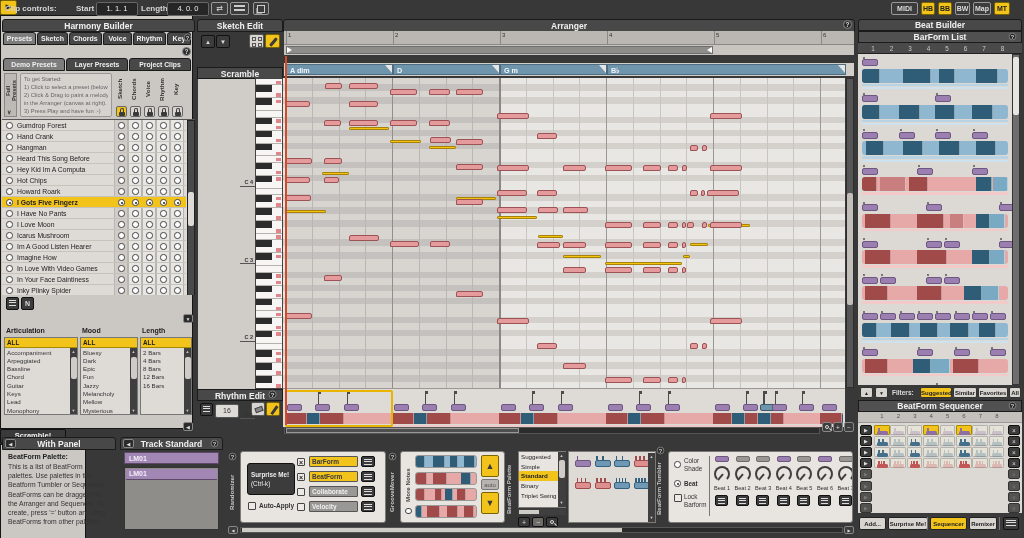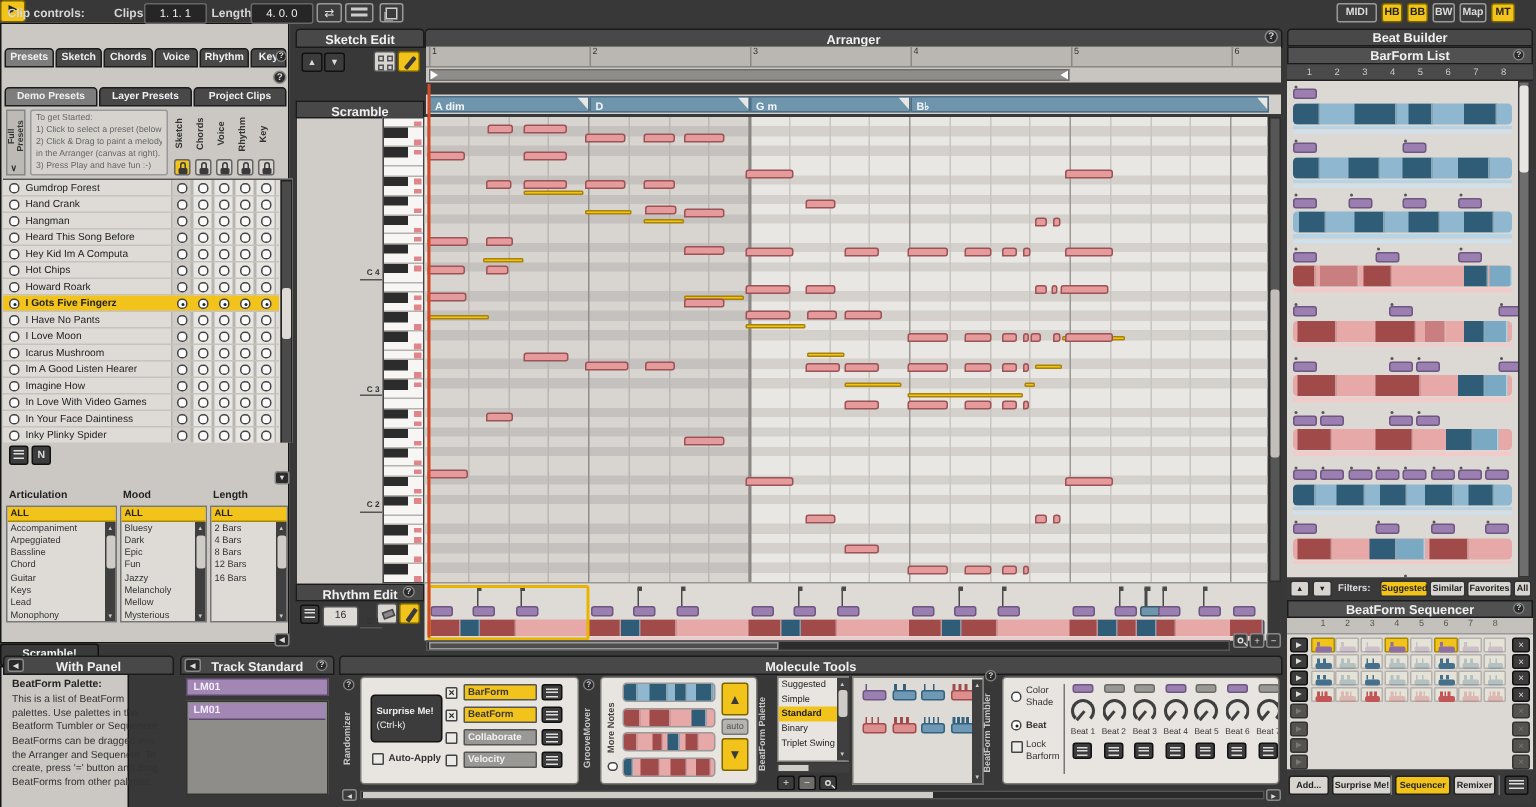--- a/index.html
+++ b/index.html
@@ -42,51 +42,51 @@
   i.sq{display:inline-block;width:6px;height:6px;border:1px solid #ccc;box-shadow:-2px 2px 0 -1px #888;margin-top:2px}
   i.bar{display:block;height:2px;background:#ccc;margin:2px 3px 0 3px}
 </style>
 </head>
 <body>
 
 <div id="root">
 
   <span id="clip-label" class="tblabel">Clip controls:</span>
   <div id="play-btn">▶</div>
-  <span id="start-label" class="tblabel">Clips</span>
+  <span id="start-label" class="tblabel">Start</span>
   <div id="start-val" class="darkval">1. 1. 1</div>
   <span id="len-label" class="tblabel">Length</span>
   <div id="len-val" class="darkval">4. 0. 0</div>
   <div id="loop-btn" class="tbbtn">⇄</div>
   <div id="pr-btn" class="tbbtn">
       <i class="bar"></i>
       <i class="bar"></i>
     </div>
   <div id="copy-btn" class="tbbtn"><i class="sq"></i></div>
 
   <div id="left-bg"></div>
+  <div id="hb-title" class="hdrbar">Harmony Builder</div>
   <div id="scramble-btn">Scramble!</div>
 
   <div id="sketch-bg"></div>
   <div id="se-hdr" class="hdrbar">Sketch Edit</div>
 
   <div id="kb-hdr" class="hdrbar">Scramble</div>
   <div id="re-hdr" class="hdrbar">Rhythm Edit</div>
   <div id="steps-box">16</div>
 
   <div id="arr-hdr" class="hdrbar">Arranger</div>
 
   <div id="help-hdr" class="hdrbar">With Panel</div>
   <div id="help-heading">BeatForm Palette:</div>
   <div id="help-body">This is a list of BeatForm palettes. Use palettes in the Beatform Tumbler or Sequencer. BeatForms can be dragged into the Arranger and Sequencer. To create, press '=' button and drag BeatForms from other palettes.</div>
 
   <div id="ts-hdr" class="hdrbar">Track Standard</div>
   <div id="ts-selected">LM01</div>
 
-  <div id="mt-hdr" class="hdrbar">Molecule Tools</div>
 
   <div id="bb-title" class="hdrbar">Beat Builder</div>
   <div id="bfl-hdr" class="hdrbar subhdr">BarForm List</div>
   <div id="seq-hdr" class="hdrbar subhdr">BeatForm Sequencer</div>
 <div style="position: absolute; left: 891px; top: 2px; width: 27px; height: 13px; box-sizing: border-box; background: rgb(60, 60, 60); border: 1px solid rgb(153, 153, 153); border-radius: 2px; color: rgb(221, 221, 221); font-size: 7px; font-weight: bold; text-align: center; line-height: 12px;">MIDI</div>
     <div style="position: absolute; left: 921px; top: 2px; width: 14px; height: 13px; box-sizing: border-box; background: rgb(242, 195, 27); border: 1px solid rgb(122, 100, 0); border-radius: 2px; color: rgb(34, 34, 34); font-size: 7px; font-weight: bold; text-align: center; line-height: 12px;">HB</div>
     <div style="position: absolute; left: 938px; top: 2px; width: 14px; height: 13px; box-sizing: border-box; background: rgb(242, 195, 27); border: 1px solid rgb(122, 100, 0); border-radius: 2px; color: rgb(34, 34, 34); font-size: 7px; font-weight: bold; text-align: center; line-height: 12px;">BB</div>
     <div style="position: absolute; left: 955px; top: 2px; width: 15px; height: 13px; box-sizing: border-box; background: rgb(60, 60, 60); border: 1px solid rgb(153, 153, 153); border-radius: 2px; color: rgb(221, 221, 221); font-size: 7px; font-weight: bold; text-align: center; line-height: 12px;">BW</div>
     <div style="position: absolute; left: 973px; top: 2px; width: 18px; height: 13px; box-sizing: border-box; background: rgb(60, 60, 60); border: 1px solid rgb(153, 153, 153); border-radius: 2px; color: rgb(221, 221, 221); font-size: 7px; font-weight: bold; text-align: center; line-height: 12px;">Map</div>
     <div style="position: absolute; left: 994px; top: 2px; width: 16px; height: 13px; box-sizing: border-box; background: rgb(242, 195, 27); border: 1px solid rgb(122, 100, 0); border-radius: 2px; color: rgb(34, 34, 34); font-size: 7px; font-weight: bold; text-align: center; line-height: 12px;">MT</div>

